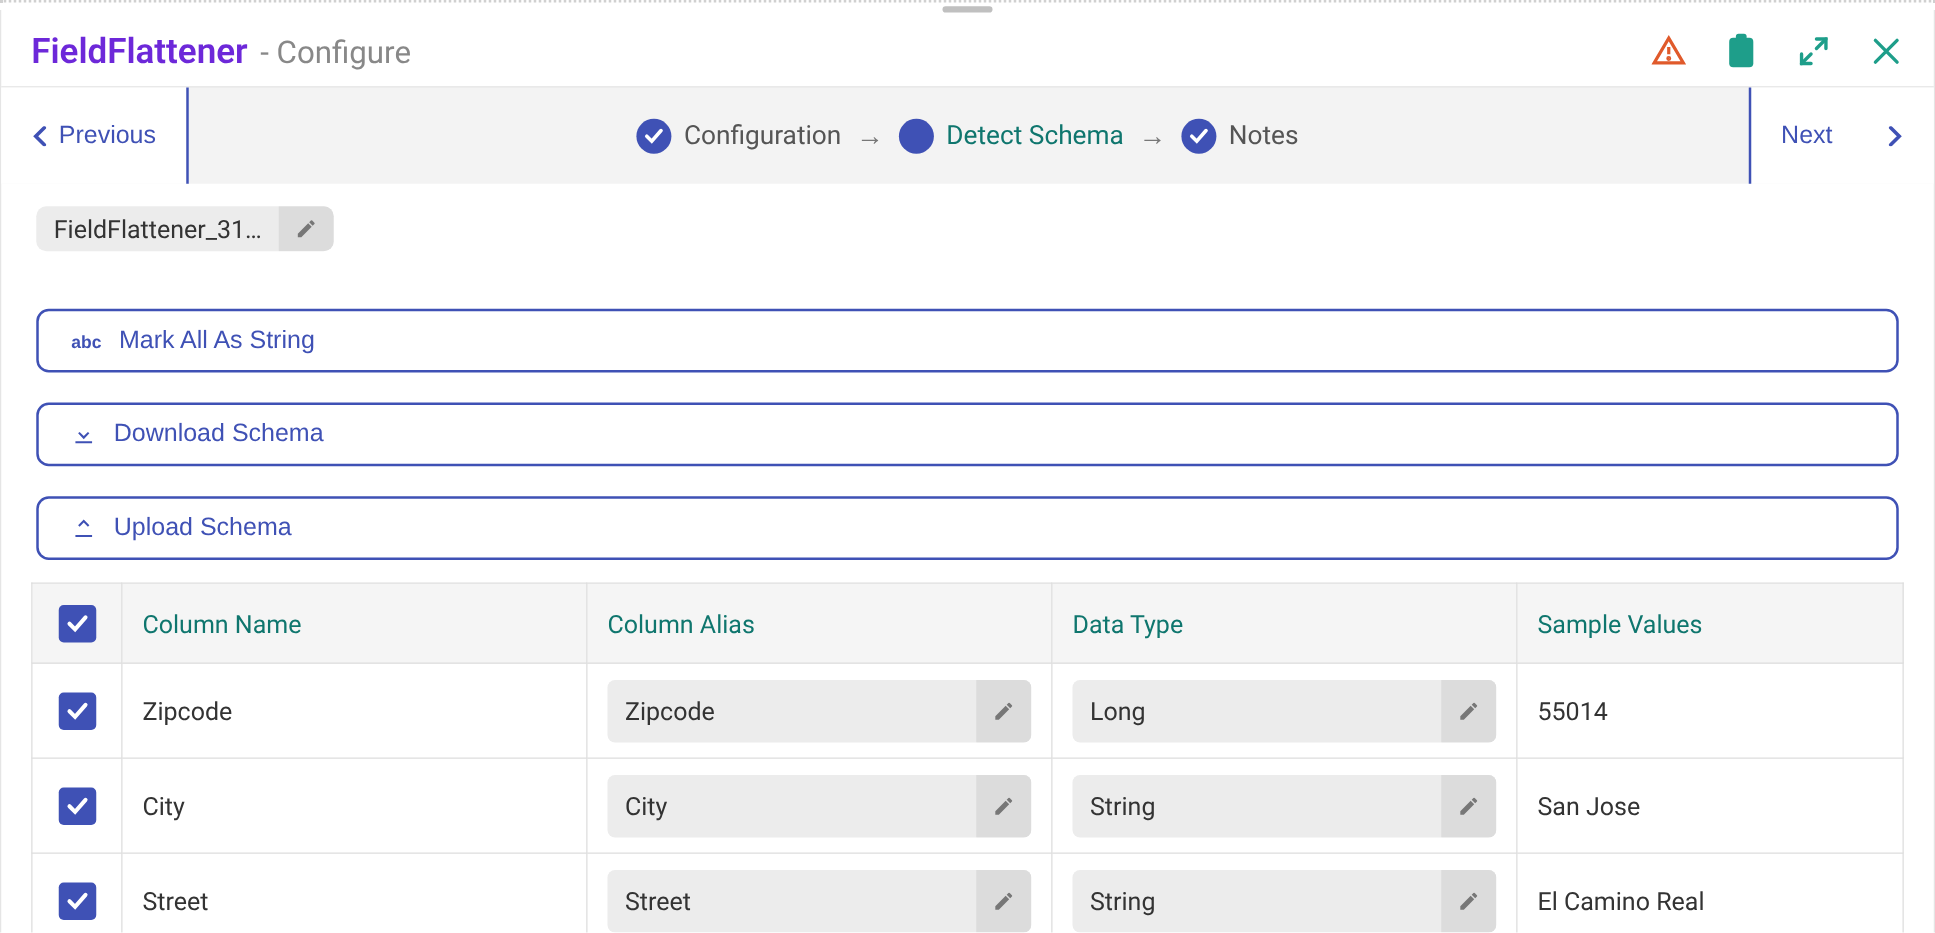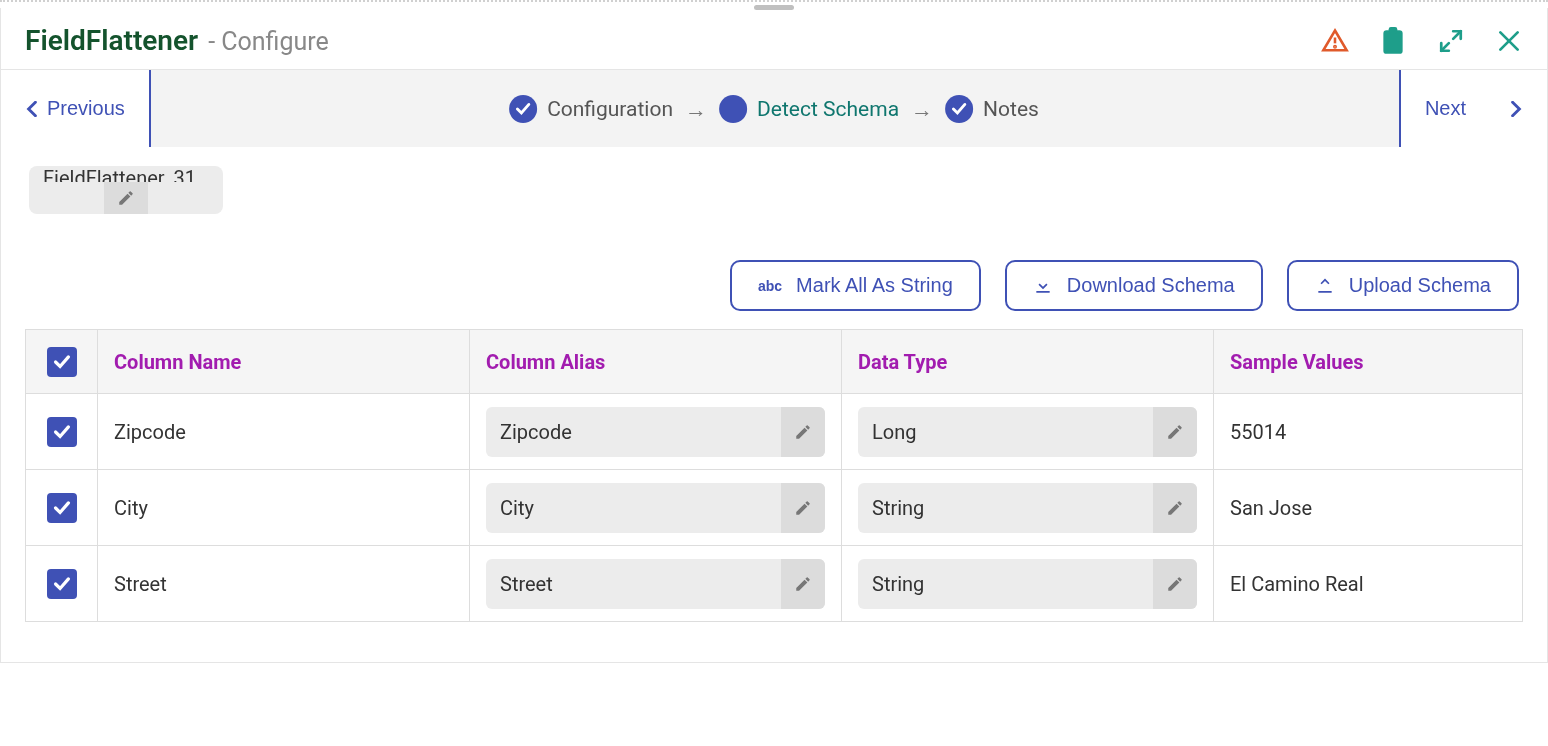--- a/index.html
+++ b/index.html
@@ -46,21 +46,21 @@
       padding: 16px 24px 12px 24px;
     }
     .header-title-wrap {
       display: flex;
       align-items: baseline;
       gap: 10px;
     }
     .header-title {
       font-size: 28px;
       font-weight: 600;
-      color: #14532d;
+      color: #6d28d9;
     }
     .header-subtitle {
       font-size: 25px;
       color: #888;
       font-weight: 400;
     }
     .header-actions {
       display: flex;
       align-items: center;
       gap: 30px;
@@ -99,21 +99,21 @@
       border-top: none;
       border-bottom: none;
     }
     .stepper-nav-btn.prev { border-left: none; }
     .stepper-nav-btn.next { border-right: none; margin-left: auto; gap: 43px; }
     .stepper-steps {
       position: absolute;
       left: 50%;
       transform: translateX(-50%);
       display: flex;
-      align-items: flex-end;
+      align-items: center;
       gap: 12px;
       font-size: 21px;
     }
     .step {
       display: flex;
       align-items: center;
       gap: 10px;
       color: #555;
     }
     .step.active { color: #0f766e; }
@@ -134,22 +134,21 @@
     
     .chip-row {
       padding: 18px 28px 10px 28px;
     }
     .chip {
       display: inline-flex;
       align-items: center;
       background: #ececec;
       border-radius: 8px;
       overflow: hidden;
-      height: 48px;
-      flex-direction: column;
+      height: 36px;
     }
     .chip-label {
       padding: 0 14px;
       font-size: 20px;
       color: #333;
       max-width: 210px;
       white-space: nowrap;
       overflow: hidden;
       text-overflow: ellipsis;
     }
@@ -162,20 +161,21 @@
       justify-content: center;
       cursor: pointer;
     }
 
     
     .actions-row {
       display: flex;
       justify-content: flex-end;
       gap: 24px;
       padding: 36px 28px 18px 28px;
+      flex-direction: column;
     }
     .action-btn {
       background: #fff;
       border: 2px solid #3f51b5;
       color: #3f51b5;
       border-radius: 10px;
       padding: 12px 26px;
       font-size: 20px;
       font-weight: 500;
       display: flex;
@@ -198,22 +198,22 @@
       border: 1px solid #ddd;
     }
     .schema-table th, .schema-table td {
       border: 1px solid #ddd;
       text-align: left;
       font-size: 20px;
       padding: 0;
     }
     .schema-table th {
       background: #f5f5f5;
-      font-weight: 700;
-      color: #a21caf;
+      font-weight: 400;
+      color: #0f766e;
       height: 64px;
       padding: 0 16px;
     }
     .schema-table td {
       height: 76px;
       padding: 0 16px;
       vertical-align: middle;
     }
     .col-check { width: 72px; text-align: center !important; }
     .col-name  { width: 372px; }

